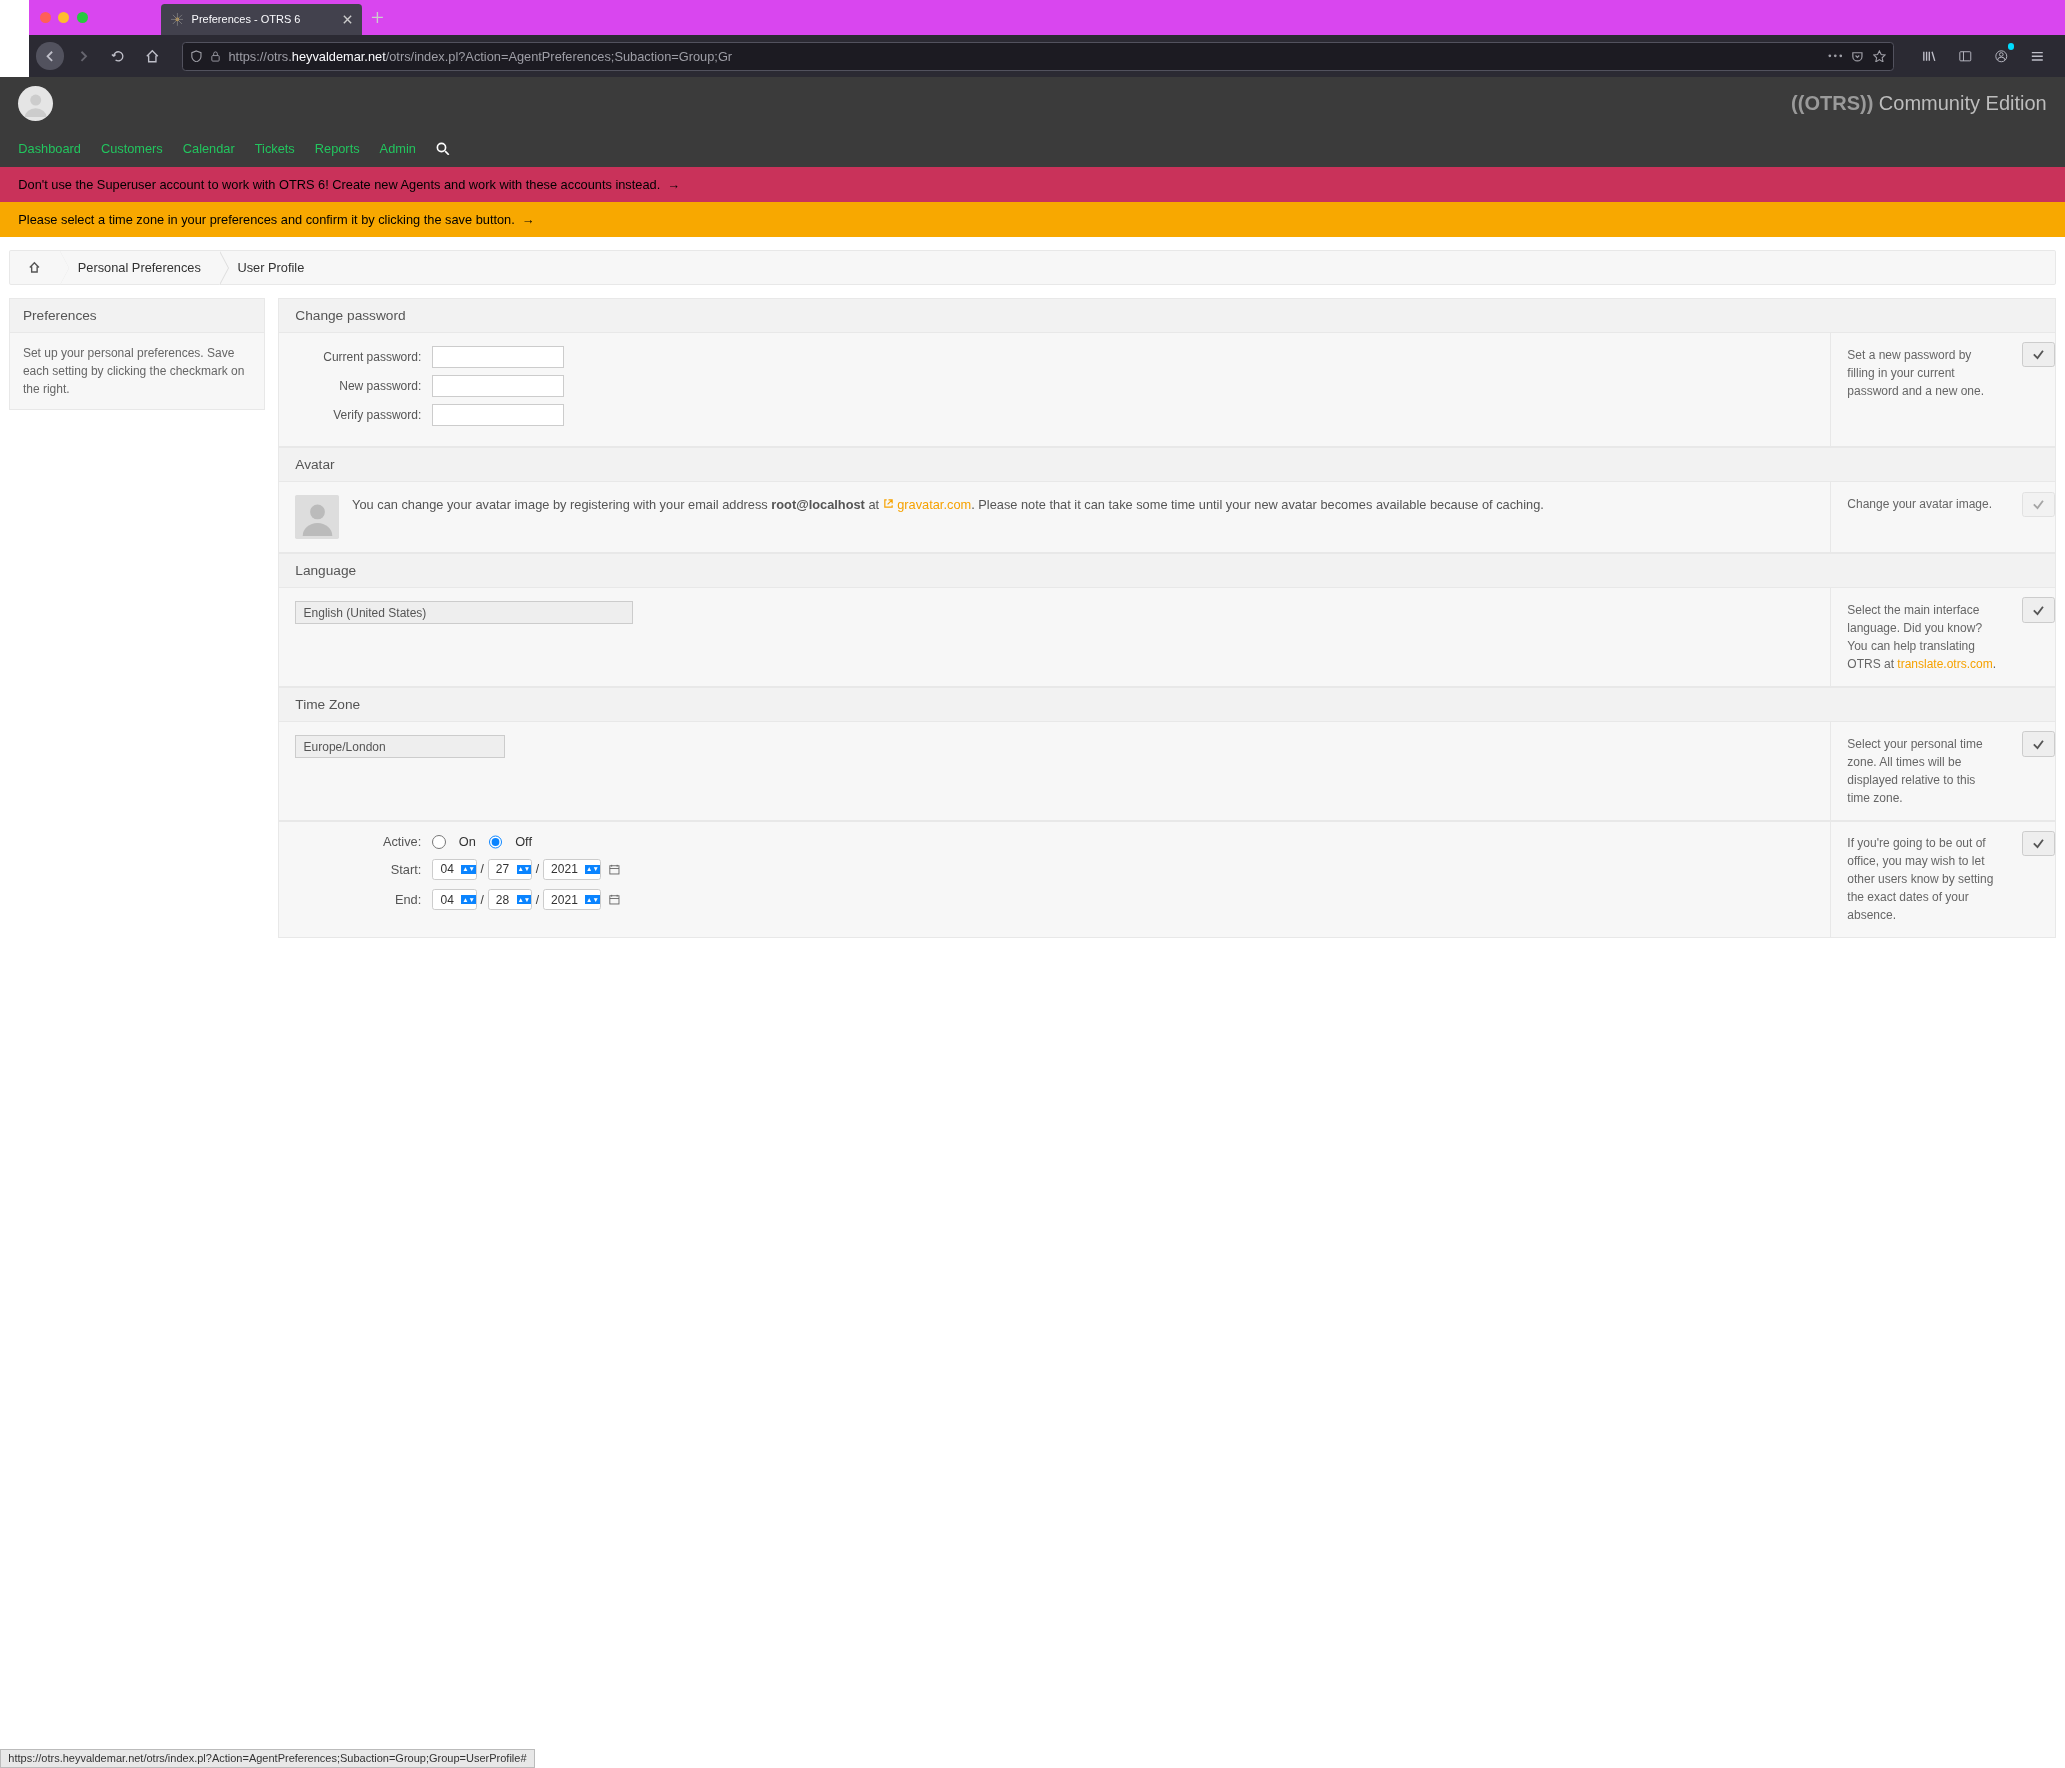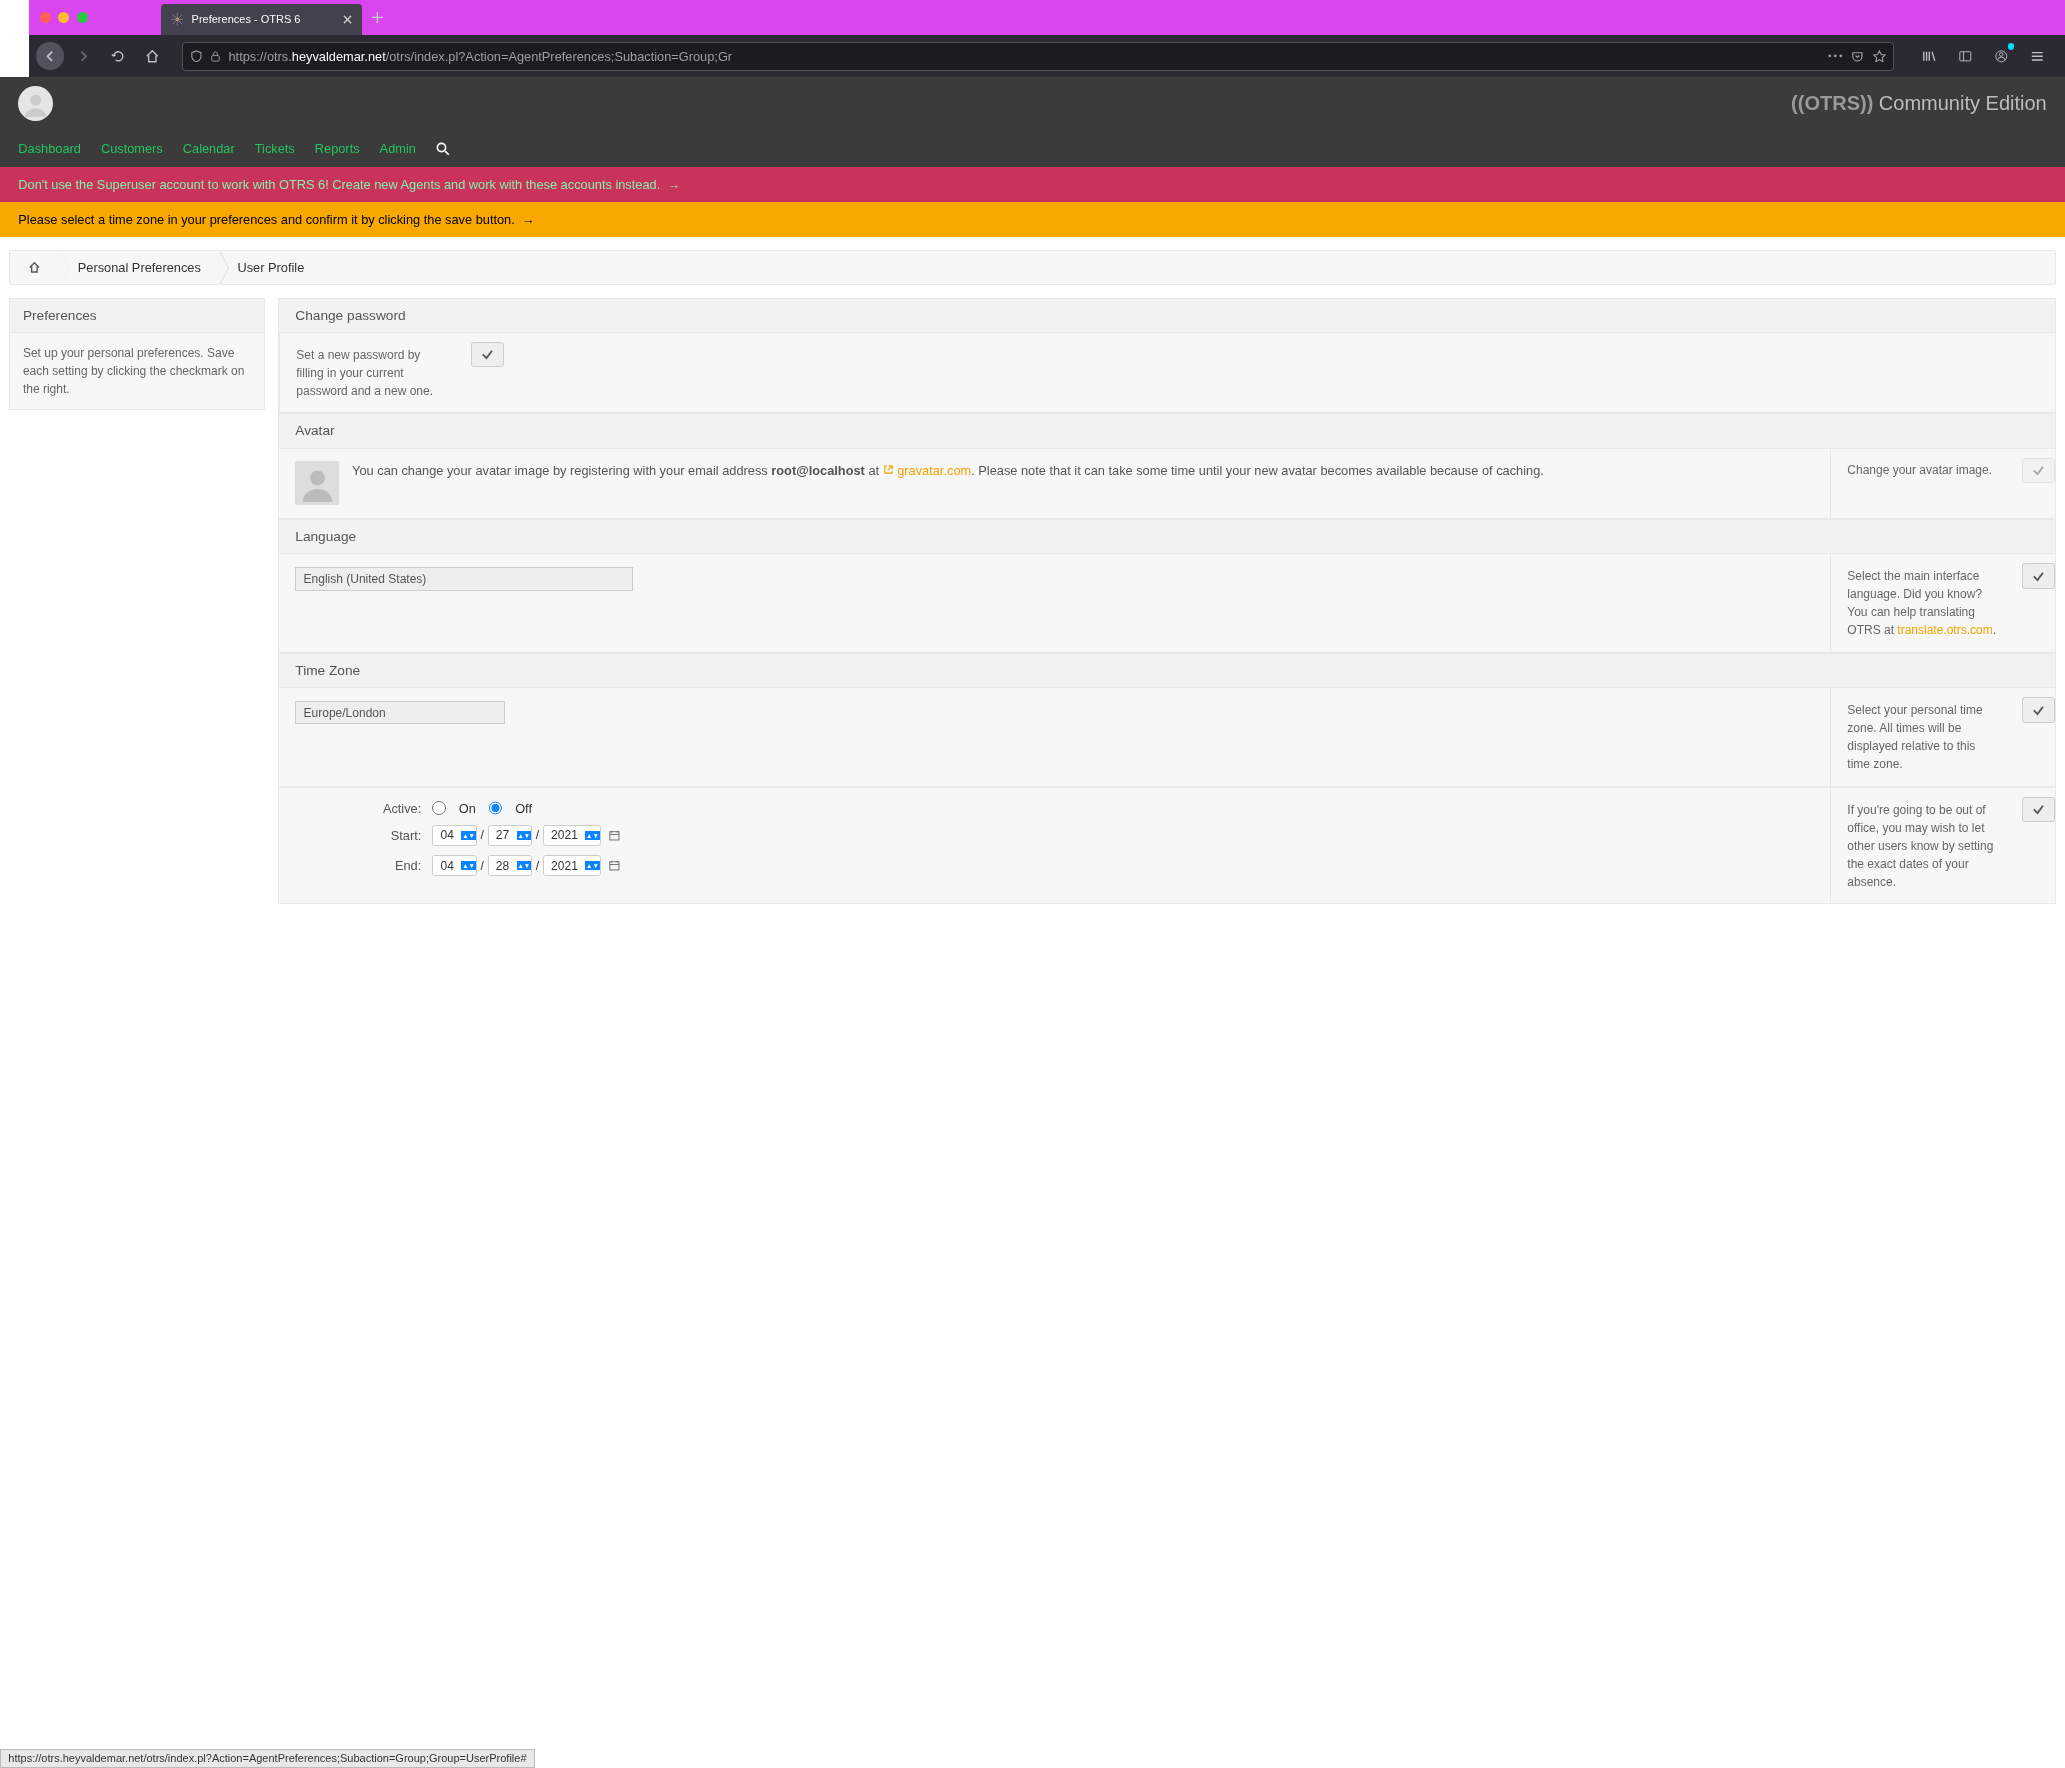--- a/index.html
+++ b/index.html
@@ -36,21 +36,21 @@
 .app-title { font-size: 20px; font-weight: 300; }
 .app-title .brand { color: #9a9a9a; font-weight: 600; }
 
 
 .main-nav { background: #3b3b3b; height: 37px; display: flex; align-items: center; padding: 0 18.3px; gap: 20px; }
 .main-nav a { color: #22c55e; text-decoration: none; font-size: 12.8px; }
 .main-nav .search-ic { color: #fff; cursor: pointer; }
 
 
 .banner { padding: 10px 18.3px; font-size: 12.8px; }
-.banner.danger { background: #c9325a; color: #86efac; }
+.banner.danger { background: #c9325a; color: #000000; }
 .banner.warning { background: #f8a800; color: #000; }
 .banner .arrow { display: inline-block; margin-left: 3.7px; }
 
 
 .breadcrumb { background: #f7f7f7; border: 0.9px solid #e8e8e8; margin: 12.8px 9.1px 0; height: 35px; display: flex; align-items: center; border-radius: 1.8px; }
 .bc-item { padding: 0 18.3px; position: relative; color: #333; font-size: 12.8px; display: inline-flex; align-items: center; height: 100%; }
 .bc-item::after { content: ''; position: absolute; right: -9.1px; top: 0; width: 0; height: 0; border-top: 17.4px solid transparent; border-bottom: 17.4px solid transparent; border-left: 9.1px solid #f7f7f7; z-index: 2; }
 .bc-item::before { content: ''; position: absolute; right: -10px; top: 0; width: 0; height: 0; border-top: 17.4px solid transparent; border-bottom: 17.4px solid transparent; border-left: 9.1px solid #ddd; z-index: 1; }
 .bc-item:last-child::after, .bc-item:last-child::before { display: none; }
 
@@ -267,20 +267,34 @@
   <div class="sidebar-box">
     <div class="box-head">Preferences</div>
     <div class="box-body">Set up your personal preferences. Save each setting by clicking the checkmark on the right.</div>
   </div>
 
   <div class="main-col">
 
     <div class="panel">
       <div class="panel-head">Change password</div>
       <div class="panel-body">
+        <div class="panel-left">
+          <div class="form-row">
+            <label>Current password:</label>
+            <input type="password" style="">
+          </div>
+          <div class="form-row">
+            <label>New password:</label>
+            <input type="password" style="">
+          </div>
+          <div class="form-row">
+            <label>Verify password:</label>
+            <input type="password" style="">
+          </div>
+        </div>
         <div class="panel-right">Set a new password by filling in your current password and a new one.</div>
         <div class="panel-action">
           <span class="chk-btn">
             <svg width="12.8" height="12.8" viewBox="0 0 14 14">
                 <path d="M2 7 L6 11 L12 3" stroke="currentColor" stroke-width="2" fill="none"></path>
               </svg>
           </span>
         </div>
       </div>
     </div>

